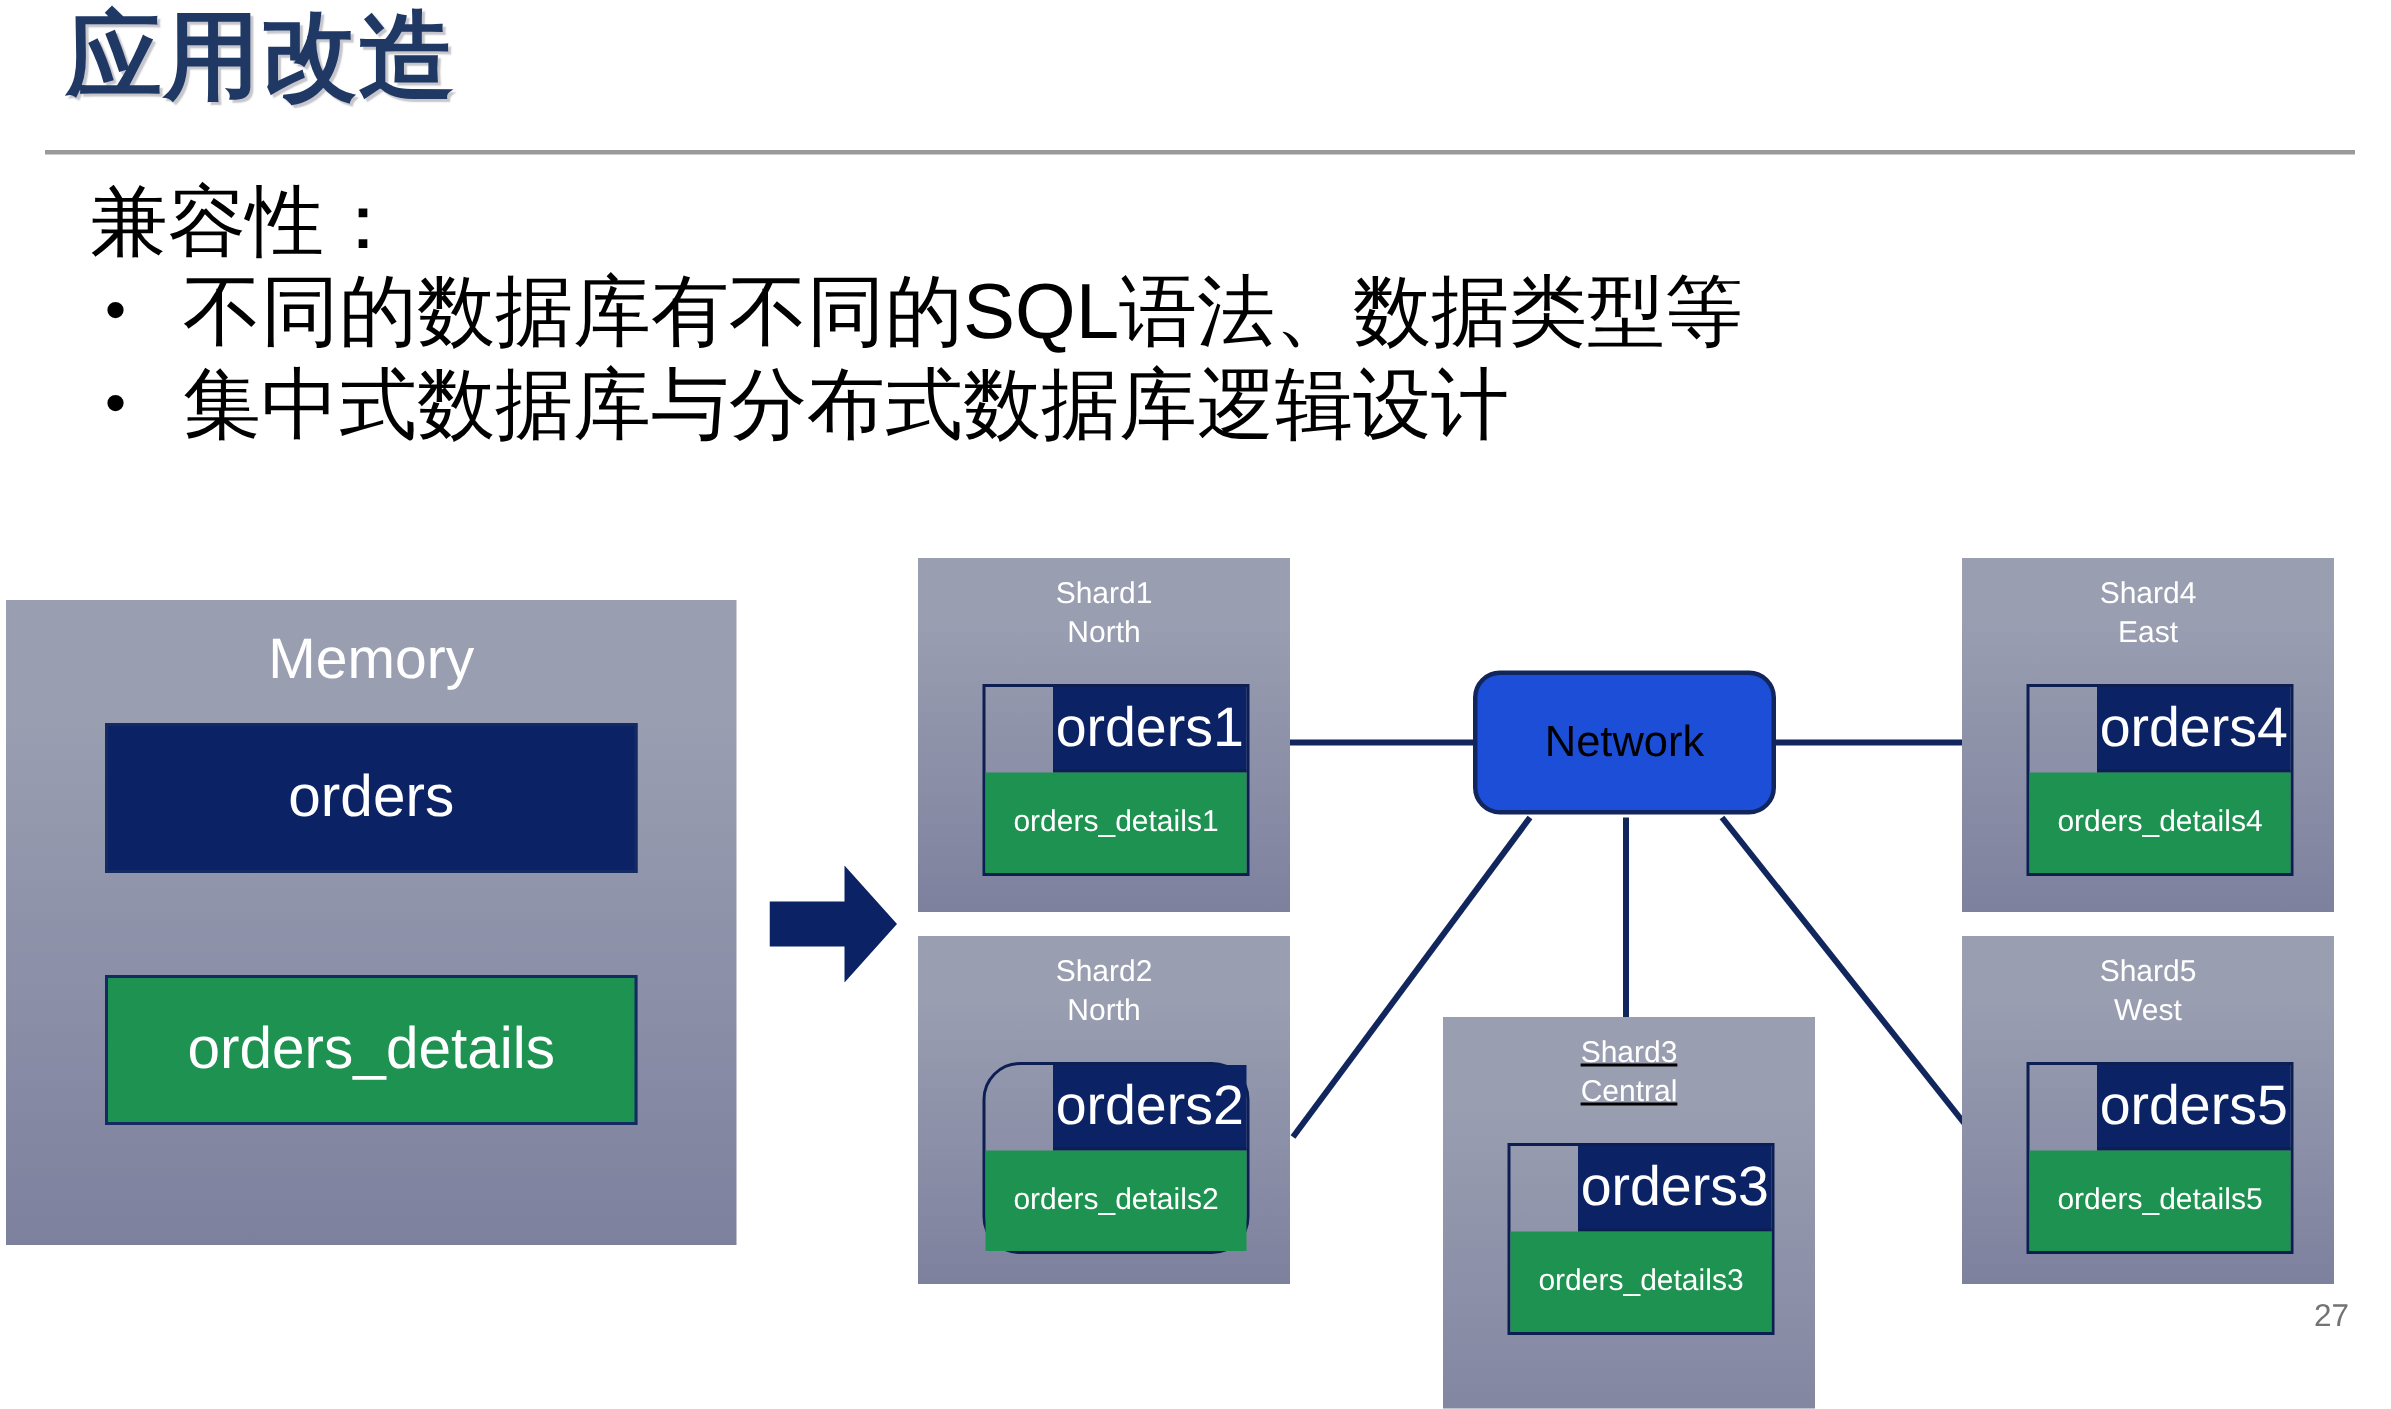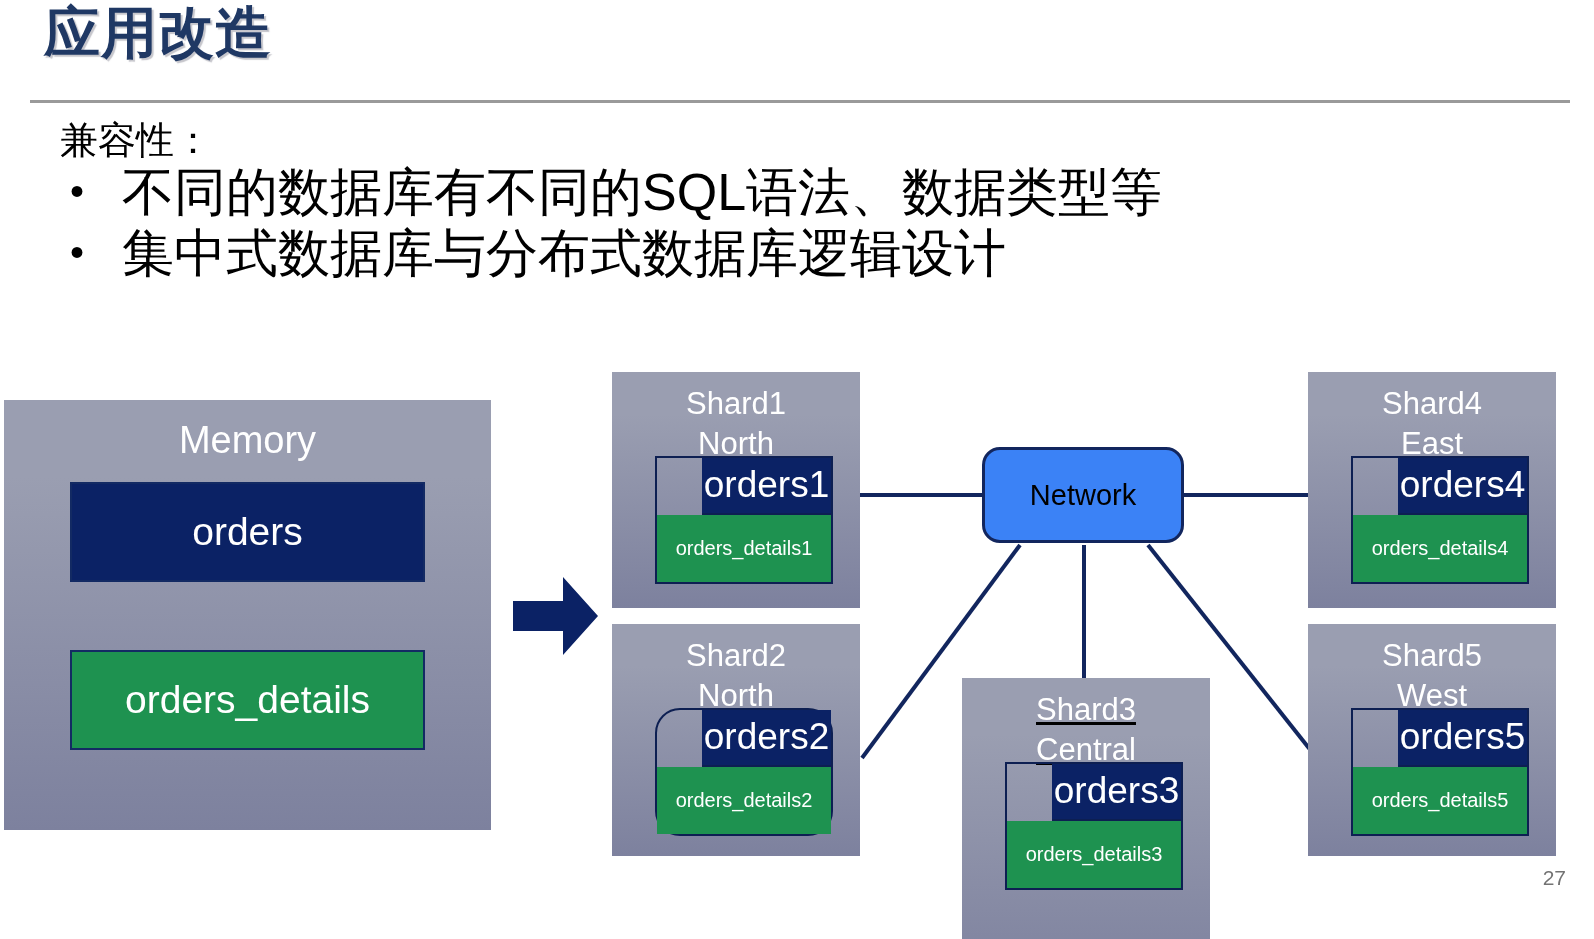--- a/index.html
+++ b/index.html
@@ -13,21 +13,21 @@
     position: relative;
     overflow: hidden;
     font-family: "Liberation Sans", "DejaVu Sans", sans-serif;
   }
 
   
   #slide-title {
     position: absolute;
     left: 44px;
     top: 2px;
-    font-size: 56px;
+    font-size: 64px;
     font-weight: 700;
     color: #1F3864;
     letter-spacing: 1px;
     line-height: 1.12;
     text-shadow: 2px 2px 1px rgba(150,150,160,0.55);
     white-space: nowrap;
   }
   #title-rule {
     position: absolute;
     left: 30px;
@@ -39,21 +39,21 @@
 
   
   #body-text {
     position: absolute;
     left: 60px;
     top: 118px;
     width: 1450px;
     color: #000000;
   }
   .lead-line {
-    font-size: 38px;
+    font-size: 52px;
     line-height: 1.16;
     white-space: nowrap;
   }
   .bullet-row {
     display: flex;
     align-items: flex-start;
     font-size: 52px;
     line-height: 1.18;
     white-space: nowrap;
   }
@@ -87,21 +87,21 @@
 
   
   .panel {
     position: absolute;
     background: linear-gradient(to bottom, #9a9eb1 0%, #9a9eb1 18%, #7d819e 100%);
     box-sizing: border-box;
   }
   .panel-title {
     color: #ffffff;
     text-align: center;
-    font-size: 31px;
+    font-size: 20px;
     line-height: 1.28;
     padding-top: 12px;
     white-space: pre-line;
   }
 
   
   #memory-panel {
     left: 4px;
     top: 400px;
     width: 487px;
@@ -187,21 +187,21 @@
   #shard3 { left: 962px; top: 678px; height: 311px; text-decoration: underline; }
   #shard3 .shard-tables { top: 84px; }
 
   
   #network-node {
     position: absolute;
     left: 982px;
     top: 447px;
     width: 202px;
     height: 96px;
-    background: #3b82f6;
+    background: #1d4ed8;
     border: 3px solid #12265e;
     border-radius: 18px;
     display: flex;
     align-items: center;
     justify-content: center;
     font-size: 29px;
     color: #000000;
     box-sizing: border-box;
   }
 

